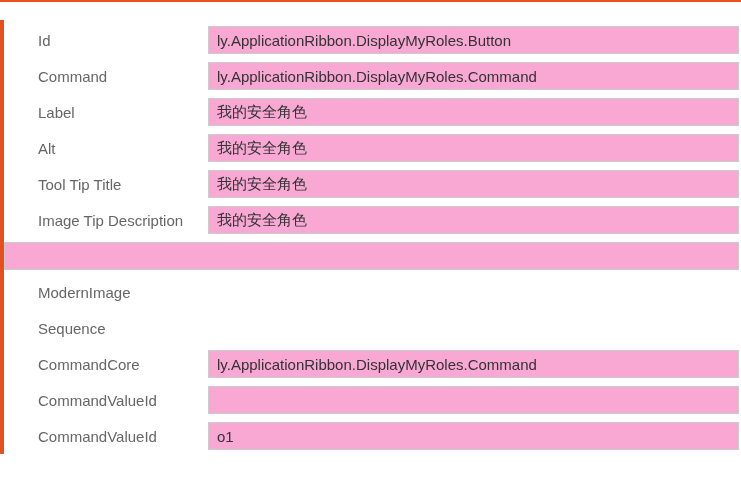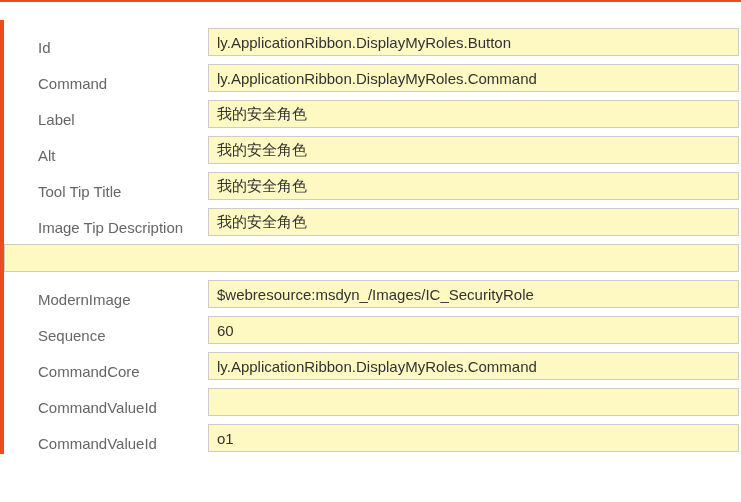--- a/index.html
+++ b/index.html
@@ -29,21 +29,21 @@
       flex-shrink: 0;
     }
     .content {
       flex: 1;
       display: flex;
       flex-direction: column;
       padding-top: 2px;
     }
     .row {
       display: flex;
-      align-items: flex-end;
+      align-items: center;
       min-height: 36px;
       padding: 2px 0;
     }
     .row-label {
       width: 204px;
       padding-left: 34px;
       color: #666;
       font-weight: 400;
       flex-shrink: 0;
     }
@@ -52,21 +52,21 @@
       padding-right: 2px;
     }
     .row-input input {
       width: 100%;
       height: 28px;
       border: 1px solid #ccc;
       padding: 0 8px;
       font-family: inherit;
       font-size: 15px;
       color: #333;
-      background: #fef9c3;
+      background: #f9a8d4;
     }
   </style>
 </head>
 <body>
 
 <div class="top-bar"></div>
 <div class="top-gap"></div>
 
 <div class="panel">
   <div class="accent-strip"></div>
@@ -102,26 +102,24 @@
       <div class="row-input"><input type="text" value="我的安全角色" style=""></div>
     </div>
 
     <div class="row">
       <div class="row-input"><input type="text" value="" style=""></div>
     </div>
 
 
     <div class="row">
       <div class="row-label">ModernImage</div>
-      <div class="row-input"><input type="text" value="$webresource:msdyn_/Images/IC_SecurityRole" style=""></div>
     </div>
 
     <div class="row">
       <div class="row-label">Sequence</div>
-      <div class="row-input"><input type="text" value="60" style=""></div>
     </div>
 
     <div class="row">
       <div class="row-label">CommandCore</div>
       <div class="row-input"><input type="text" value="ly.ApplicationRibbon.DisplayMyRoles.Command" style=""></div>
     </div>
 
     <div class="row">
       <div class="row-label">CommandValueId</div>
       <div class="row-input"><input type="text" value="" style=""></div>

